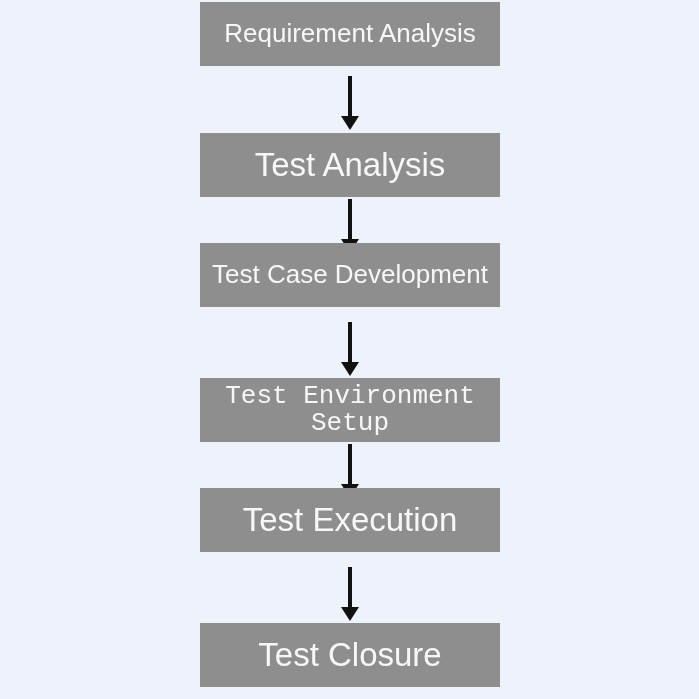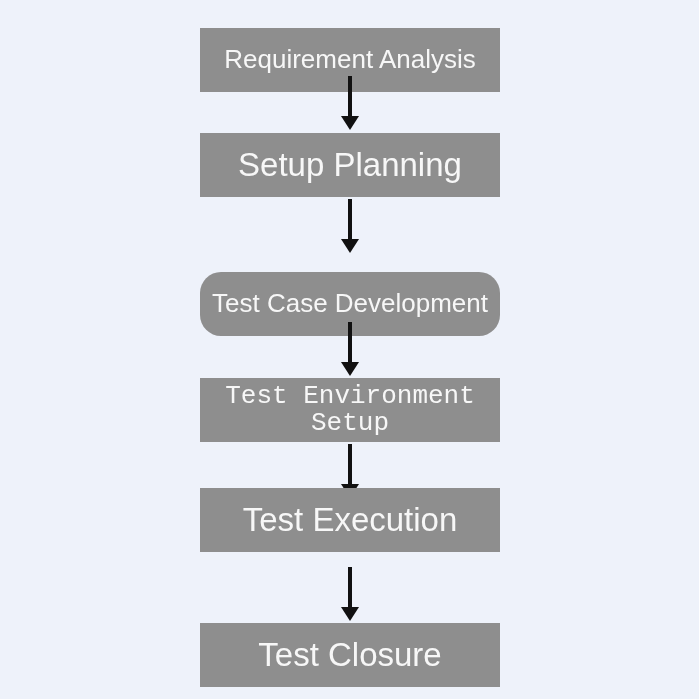--- a/index.html
+++ b/index.html
@@ -33,25 +33,25 @@
   .arrow {
     position: absolute;
     left: 338px;
     width: 24px;
     height: 54px;
   }
   .arrow line   { stroke: var(--arrow, #111111); stroke-width: 4; }
   .arrow polygon{ fill:   var(--arrow, #111111); }
 
   
-  #step-0 { top: 28px;  }
+  #step-0 { top: 2px;  }
   #arrow-0{ top: 76px;  }
   #step-1 { top: 133px; }
   #arrow-1{ top: 199px; }
-  #step-2 { top: 272px; border-radius: 21px; }
+  #step-2 { top: 243px; }
   #arrow-2{ top: 322px; }
   #step-3 { top: 378px; font-family: Liberation Mono, monospace; }
   #arrow-3{ top: 444px; }
   #step-4 { top: 488px; }
   #arrow-4{ top: 567px; }
   #step-5 { top: 623px; }
 </style>
 </head>
 <body>
 
@@ -60,21 +60,21 @@
   <div class="step small" id="step-0">
     <span>Requirement Analysis</span>
   </div>
 
   <svg class="arrow" id="arrow-0" viewBox="0 0 24 54">
     <line x1="12" y1="0" x2="12" y2="42"></line>
     <polygon points="3,40 21,40 12,54"></polygon>
   </svg>
 
   <div class="step large" id="step-1">
-    <span>Setup Planning</span>
+    <span>Test Analysis</span>
   </div>
 
   <svg class="arrow" id="arrow-1" viewBox="0 0 24 54">
     <line x1="12" y1="0" x2="12" y2="42"></line>
     <polygon points="3,40 21,40 12,54"></polygon>
   </svg>
 
   <div class="step small" id="step-2">
     <span>Test Case Development</span>
   </div>

